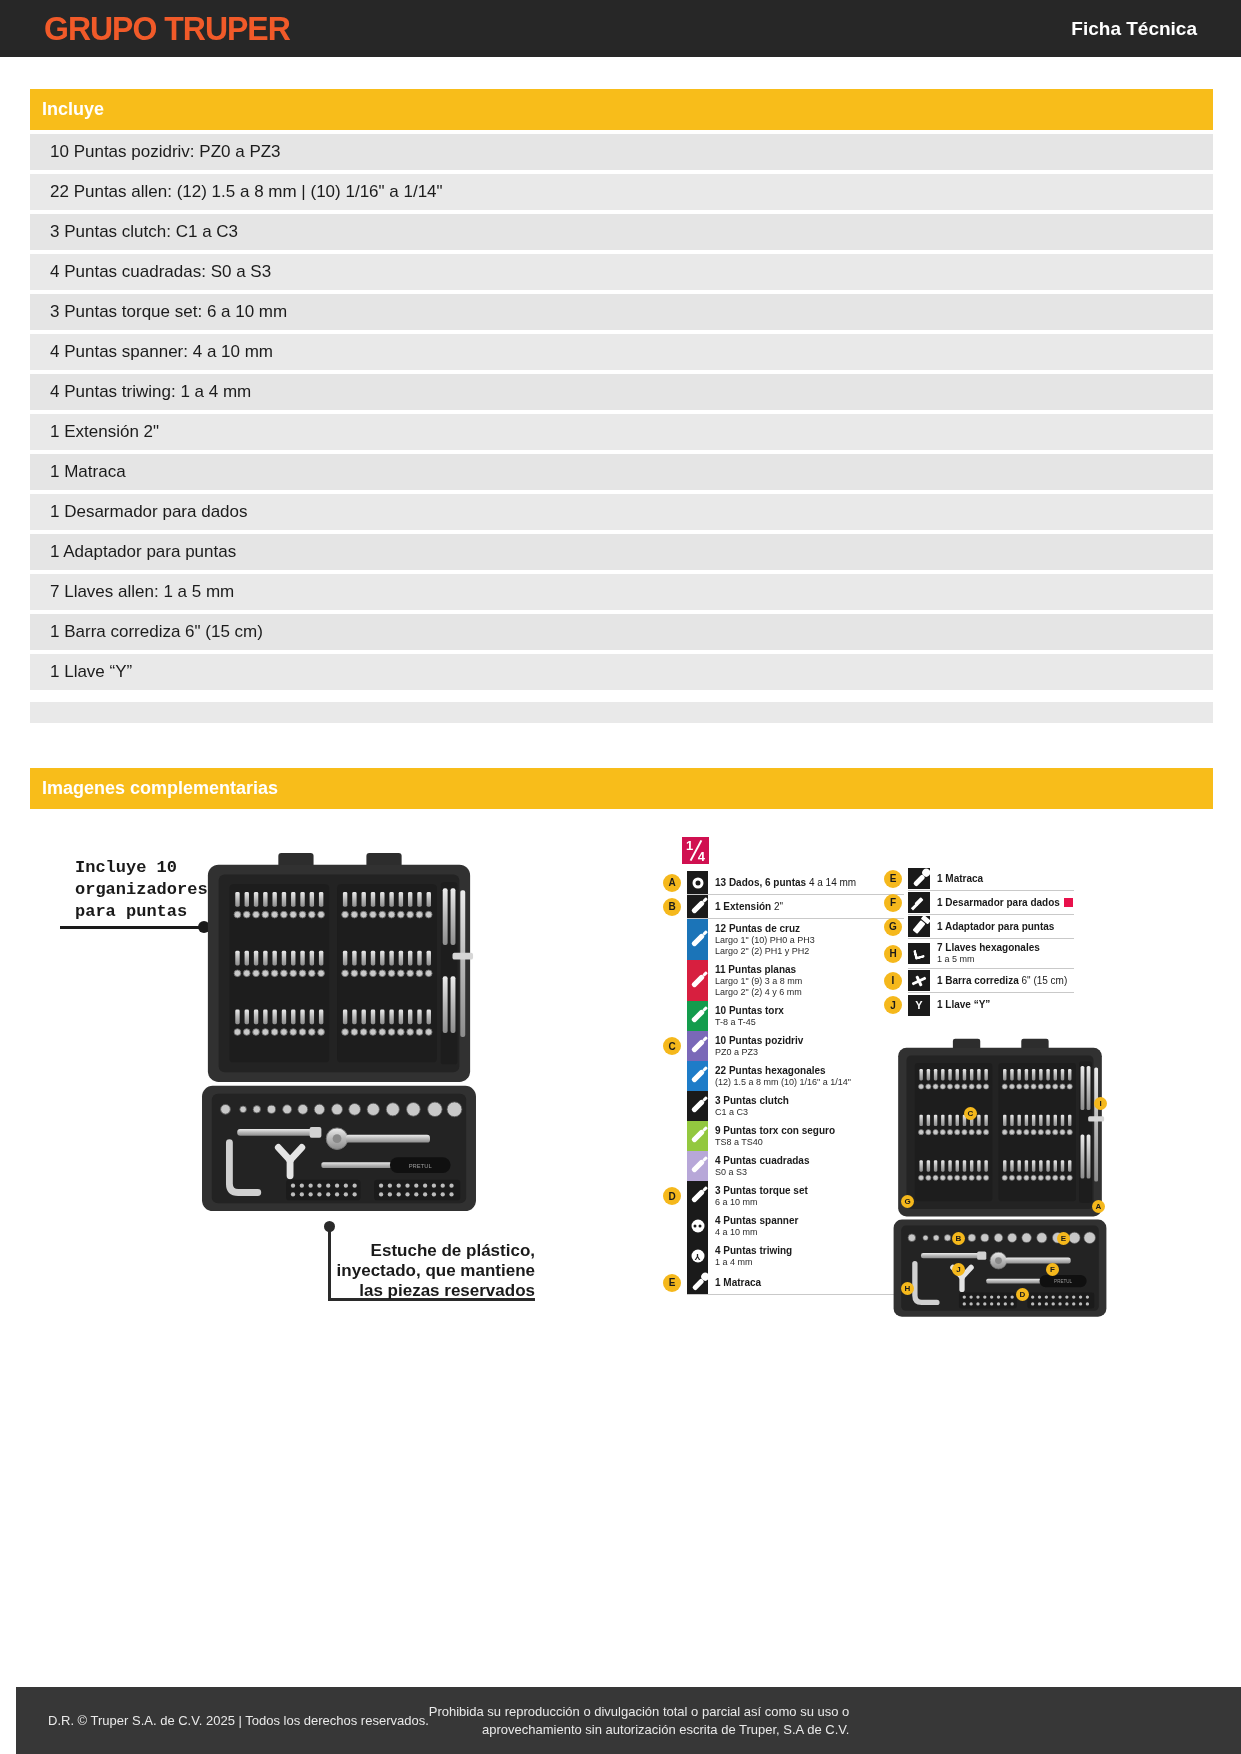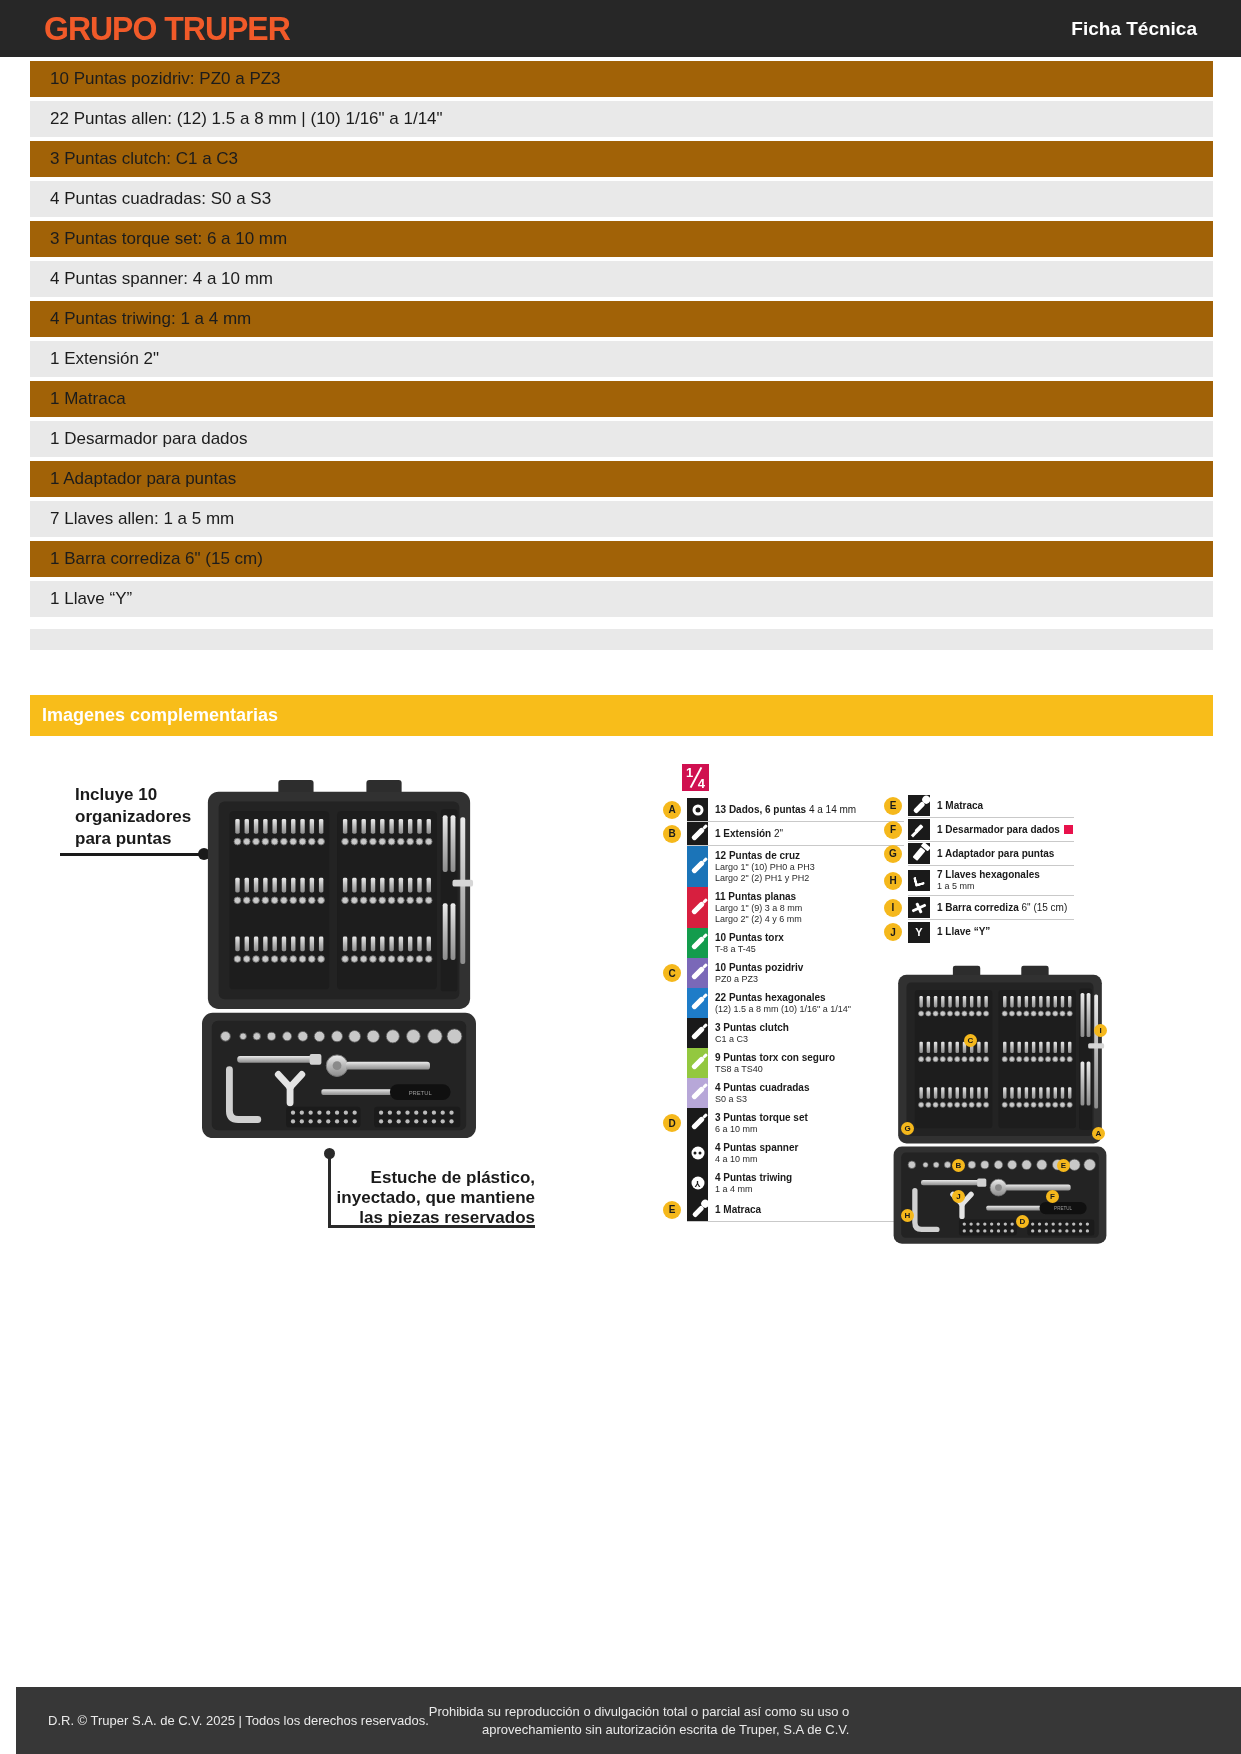--- a/index.html
+++ b/index.html
@@ -28,30 +28,30 @@
   .section-bar {
     margin-top:32px; height:41px; background:#F8BD1A;
     display:flex; align-items:center; padding-left:12px;
     color:#fff; font-size:18px; font-weight:700;
   }
   .section-bar.second { margin-top:45px; }
 
   .include-list { list-style:none; margin-top:4px; }
   .include-list li {
     height:36px; margin-bottom:4px; display:flex; align-items:center;
-    padding-left:20px; font-size:17px; color:#1c1c1c; background:#a16207;
+    padding-left:20px; font-size:17px; color:#1c1c1c; background:#e5e5e5;
   }
   .include-list li:nth-child(even) { background:#E9E9E9; }
   .end-strip { height:21px; background:#E9E9E9; margin-top:12px; }
 
   
   .images-section { position:relative; height:545px; }
 
   .ann { position:absolute; font-weight:600; color:#1a1a1a; font-size:17px; line-height:22px; }
-  .ann-left { left:45px; top:48px; }
+  .ann-left { left:45px; top:48px;font-family:Liberation Mono, monospace; }
   .ann-bottom { left:285px; top:432px; width:220px; text-align:right; line-height:20px; }
   .callout-hline-left { position:absolute; left:30px; top:117px; width:144px; height:2.5px; background:#1a1a1a; }
   .callout-dot-left { position:absolute; left:168px; top:112px; width:12px; height:12px; border-radius:50%; background:#1a1a1a; }
   .callout-dot-bottom { position:absolute; left:294px; top:412px; width:11px; height:11px; border-radius:50%; background:#2a2a2a; }
   .callout-vline-bottom { position:absolute; left:298px; top:418px; width:2.5px; height:73px; background:#2a2a2a; }
   .callout-hline-bottom { position:absolute; left:298px; top:489px; width:207px; height:2.5px; background:#2a2a2a; }
 
   .toolcase { position:absolute; }
   .toolcase.left-case  { left:162px; top:42px;  width:294px; height:364px; }
   .toolcase.right-case { left:856px; top:228px; width:228px; height:283px; }
@@ -262,20 +262,23 @@
   </defs>
 </svg>
 
 <header class="top-bar">
   <div class="brand-logo">GRUPO TRUPER</div>
   <div class="doc-title">Ficha Técnica</div>
 </header>
 
 <div class="content">
 
+  <div class="section-bar">
+    <span>Incluye</span>
+  </div>
 
   <ul class="include-list">
     <li>10 Puntas pozidriv: PZ0 a PZ3</li>
     <li>22 Puntas allen: (12) 1.5 a 8 mm | (10) 1/16" a 1/14"</li>
     <li>3 Puntas clutch: C1 a C3</li>
     <li>4 Puntas cuadradas: S0 a S3</li>
     <li>3 Puntas torque set: 6 a 10 mm</li>
     <li>4 Puntas spanner: 4 a 10 mm</li>
     <li>4 Puntas triwing: 1 a 4 mm</li>
     <li>1 Extensión 2"</li>

